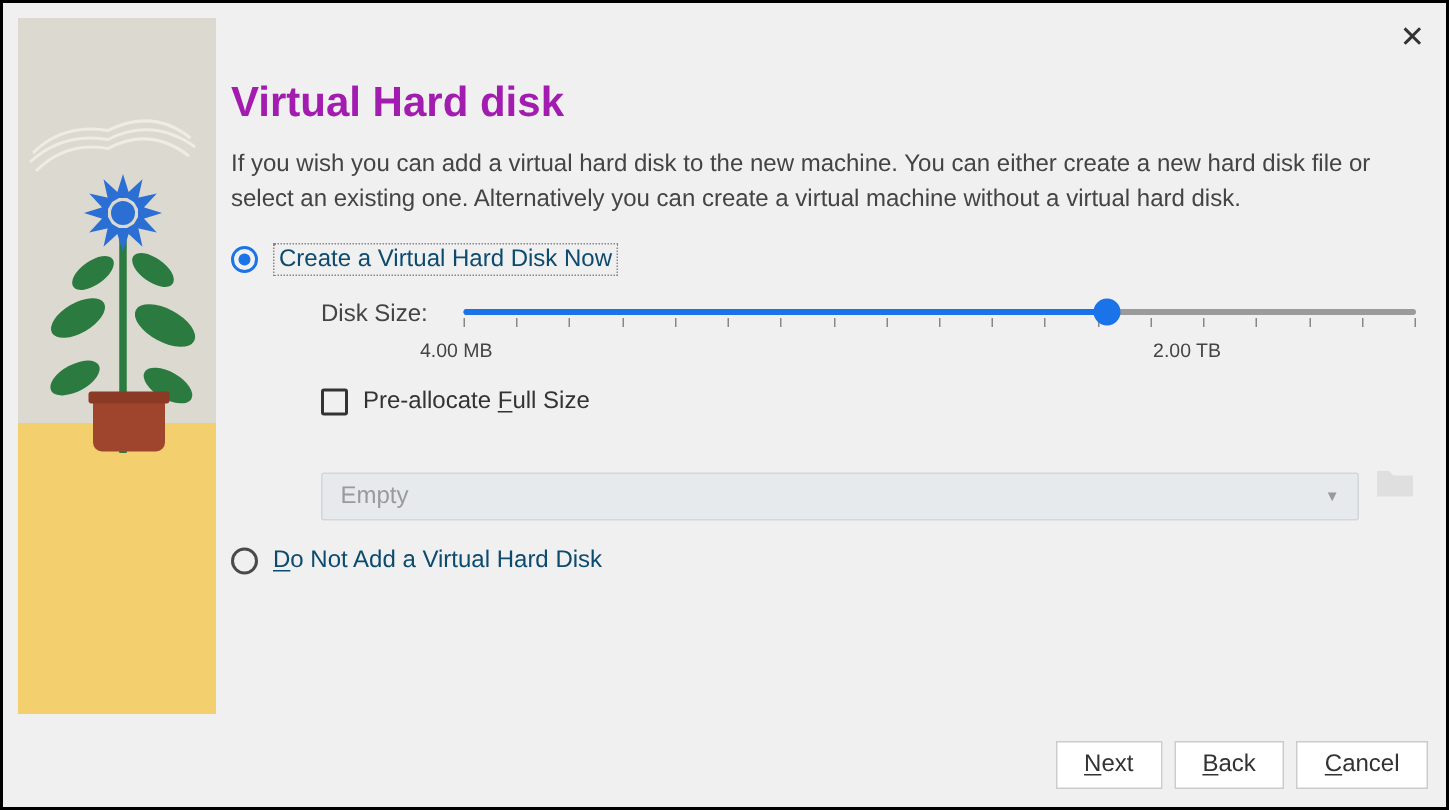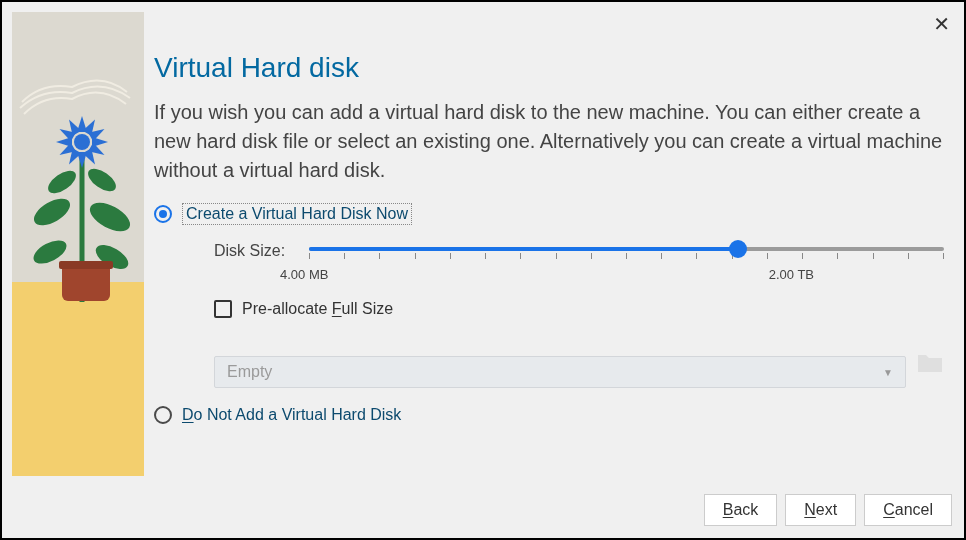--- a/index.html
+++ b/index.html
@@ -76,26 +76,26 @@
   width: 54px; height: 8px;
   background: #8a3a25;
   border-radius: 2px;
 }
 .main {
   flex: 1;
   padding: 40px 10px 0 0;
 }
 .title {
   font-size: 28px;
-  font-weight: 400;
-  color: #0369a1;
+  font-weight: 700;
+  color: #a21caf;
   margin-bottom: 14px;
 }
 .desc {
-  font-size: 20px;
+  font-size: 16px;
   color: #444;
   line-height: 1.45;
   margin-bottom: 18px;
 }
 .radio-row {
   display: flex;
   align-items: center;
   gap: 10px;
   margin-bottom: 14px;
   font-size: 16px;
@@ -371,17 +371,17 @@
 
       <div class="radio-row">
         <div class="radio"></div>
         <span><span></span><span class="u">D</span><span>o Not Add a Virtual Hard Disk</span></span>
       </div>
     </div>
   </div>
 
   <div class="footer">
     <div class="spacer"></div>
+    <button class="btn"><span class="u">N</span><span>ext</span></button>
     <button class="btn"><span class="u">B</span><span>ack</span></button>
-    <button class="btn"><span class="u">N</span><span>ext</span></button>
     <button class="btn"><span class="u">C</span><span>ancel</span></button>
   </div>
 </div>
 
 </body></html>

